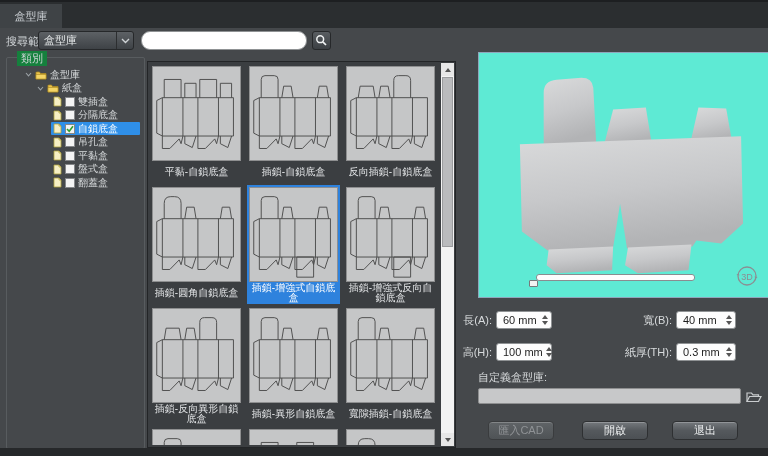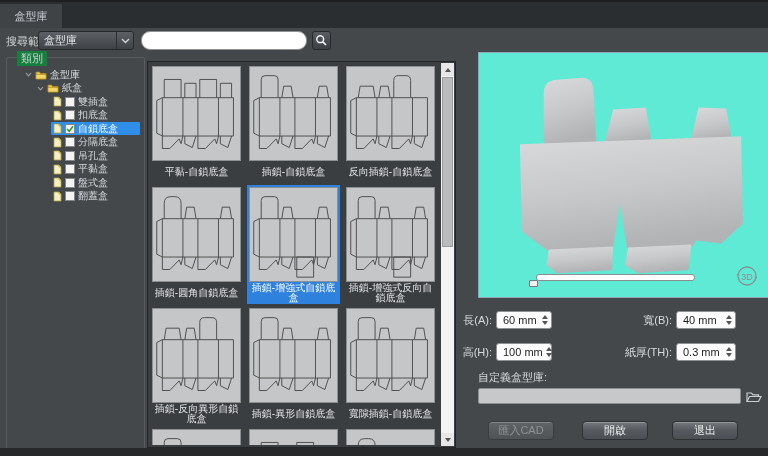--- a/index.html
+++ b/index.html
@@ -169,54 +169,38 @@
             <svg width="9" height="11" viewBox="0 0 9 11">
               <path d="M1,1 L6,1 L8,3 L8,10 L1,10 Z" fill="#f6efc4" stroke="#b0a23e" stroke-width="0.8"></path>
               <path d="M6,1 L6,3 L8,3" fill="none" stroke="#b0a23e" stroke-width="0.8"></path>
             </svg>
           </span>
           <span class="ticon" style="display: flex;">
             <svg width="10" height="10" viewBox="0 0 10 10">
               <rect x="0.5" y="0.5" width="9" height="9" fill="#f4f4f4" stroke="#85878a" stroke-width="1"></rect>
             </svg>
           </span>
-          <span>扣底盒</span>
+          <span>分隔底盒</span>
         </span>
       </div>
       <div class="trow sel" style="padding-left: 42px;">
         <span class="trowc">
           <span class="ticon" style="display: flex;">
             <svg width="9" height="11" viewBox="0 0 9 11">
               <path d="M1,1 L6,1 L8,3 L8,10 L1,10 Z" fill="#f6efc4" stroke="#b0a23e" stroke-width="0.8"></path>
               <path d="M6,1 L6,3 L8,3" fill="none" stroke="#b0a23e" stroke-width="0.8"></path>
             </svg>
           </span>
           <span class="ticon" style="display: flex;">
             <svg width="10" height="10" viewBox="0 0 10 10">
               <rect x="0.5" y="0.5" width="9" height="9" fill="#f4f4f4" stroke="#85878a" stroke-width="1"></rect>
               <polyline points="2,5 4.2,7.3 8,2.3" fill="none" stroke="#2f9e2f" stroke-width="1.6"></polyline>
             </svg>
           </span>
           <span>自鎖底盒</span>
-        </span>
-      </div>
-      <div class="trow" style="padding-left: 42px;">
-        <span class="trowc">
-          <span class="ticon" style="display: flex;">
-            <svg width="9" height="11" viewBox="0 0 9 11">
-              <path d="M1,1 L6,1 L8,3 L8,10 L1,10 Z" fill="#f6efc4" stroke="#b0a23e" stroke-width="0.8"></path>
-              <path d="M6,1 L6,3 L8,3" fill="none" stroke="#b0a23e" stroke-width="0.8"></path>
-            </svg>
-          </span>
-          <span class="ticon" style="display: flex;">
-            <svg width="10" height="10" viewBox="0 0 10 10">
-              <rect x="0.5" y="0.5" width="9" height="9" fill="#f4f4f4" stroke="#85878a" stroke-width="1"></rect>
-            </svg>
-          </span>
-          <span>分隔底盒</span>
         </span>
       </div>
       <div class="trow" style="padding-left: 42px;">
         <span class="trowc">
           <span class="ticon" style="display: flex;">
             <svg width="9" height="11" viewBox="0 0 9 11">
               <path d="M1,1 L6,1 L8,3 L8,10 L1,10 Z" fill="#f6efc4" stroke="#b0a23e" stroke-width="0.8"></path>
               <path d="M6,1 L6,3 L8,3" fill="none" stroke="#b0a23e" stroke-width="0.8"></path>
             </svg>
           </span>

